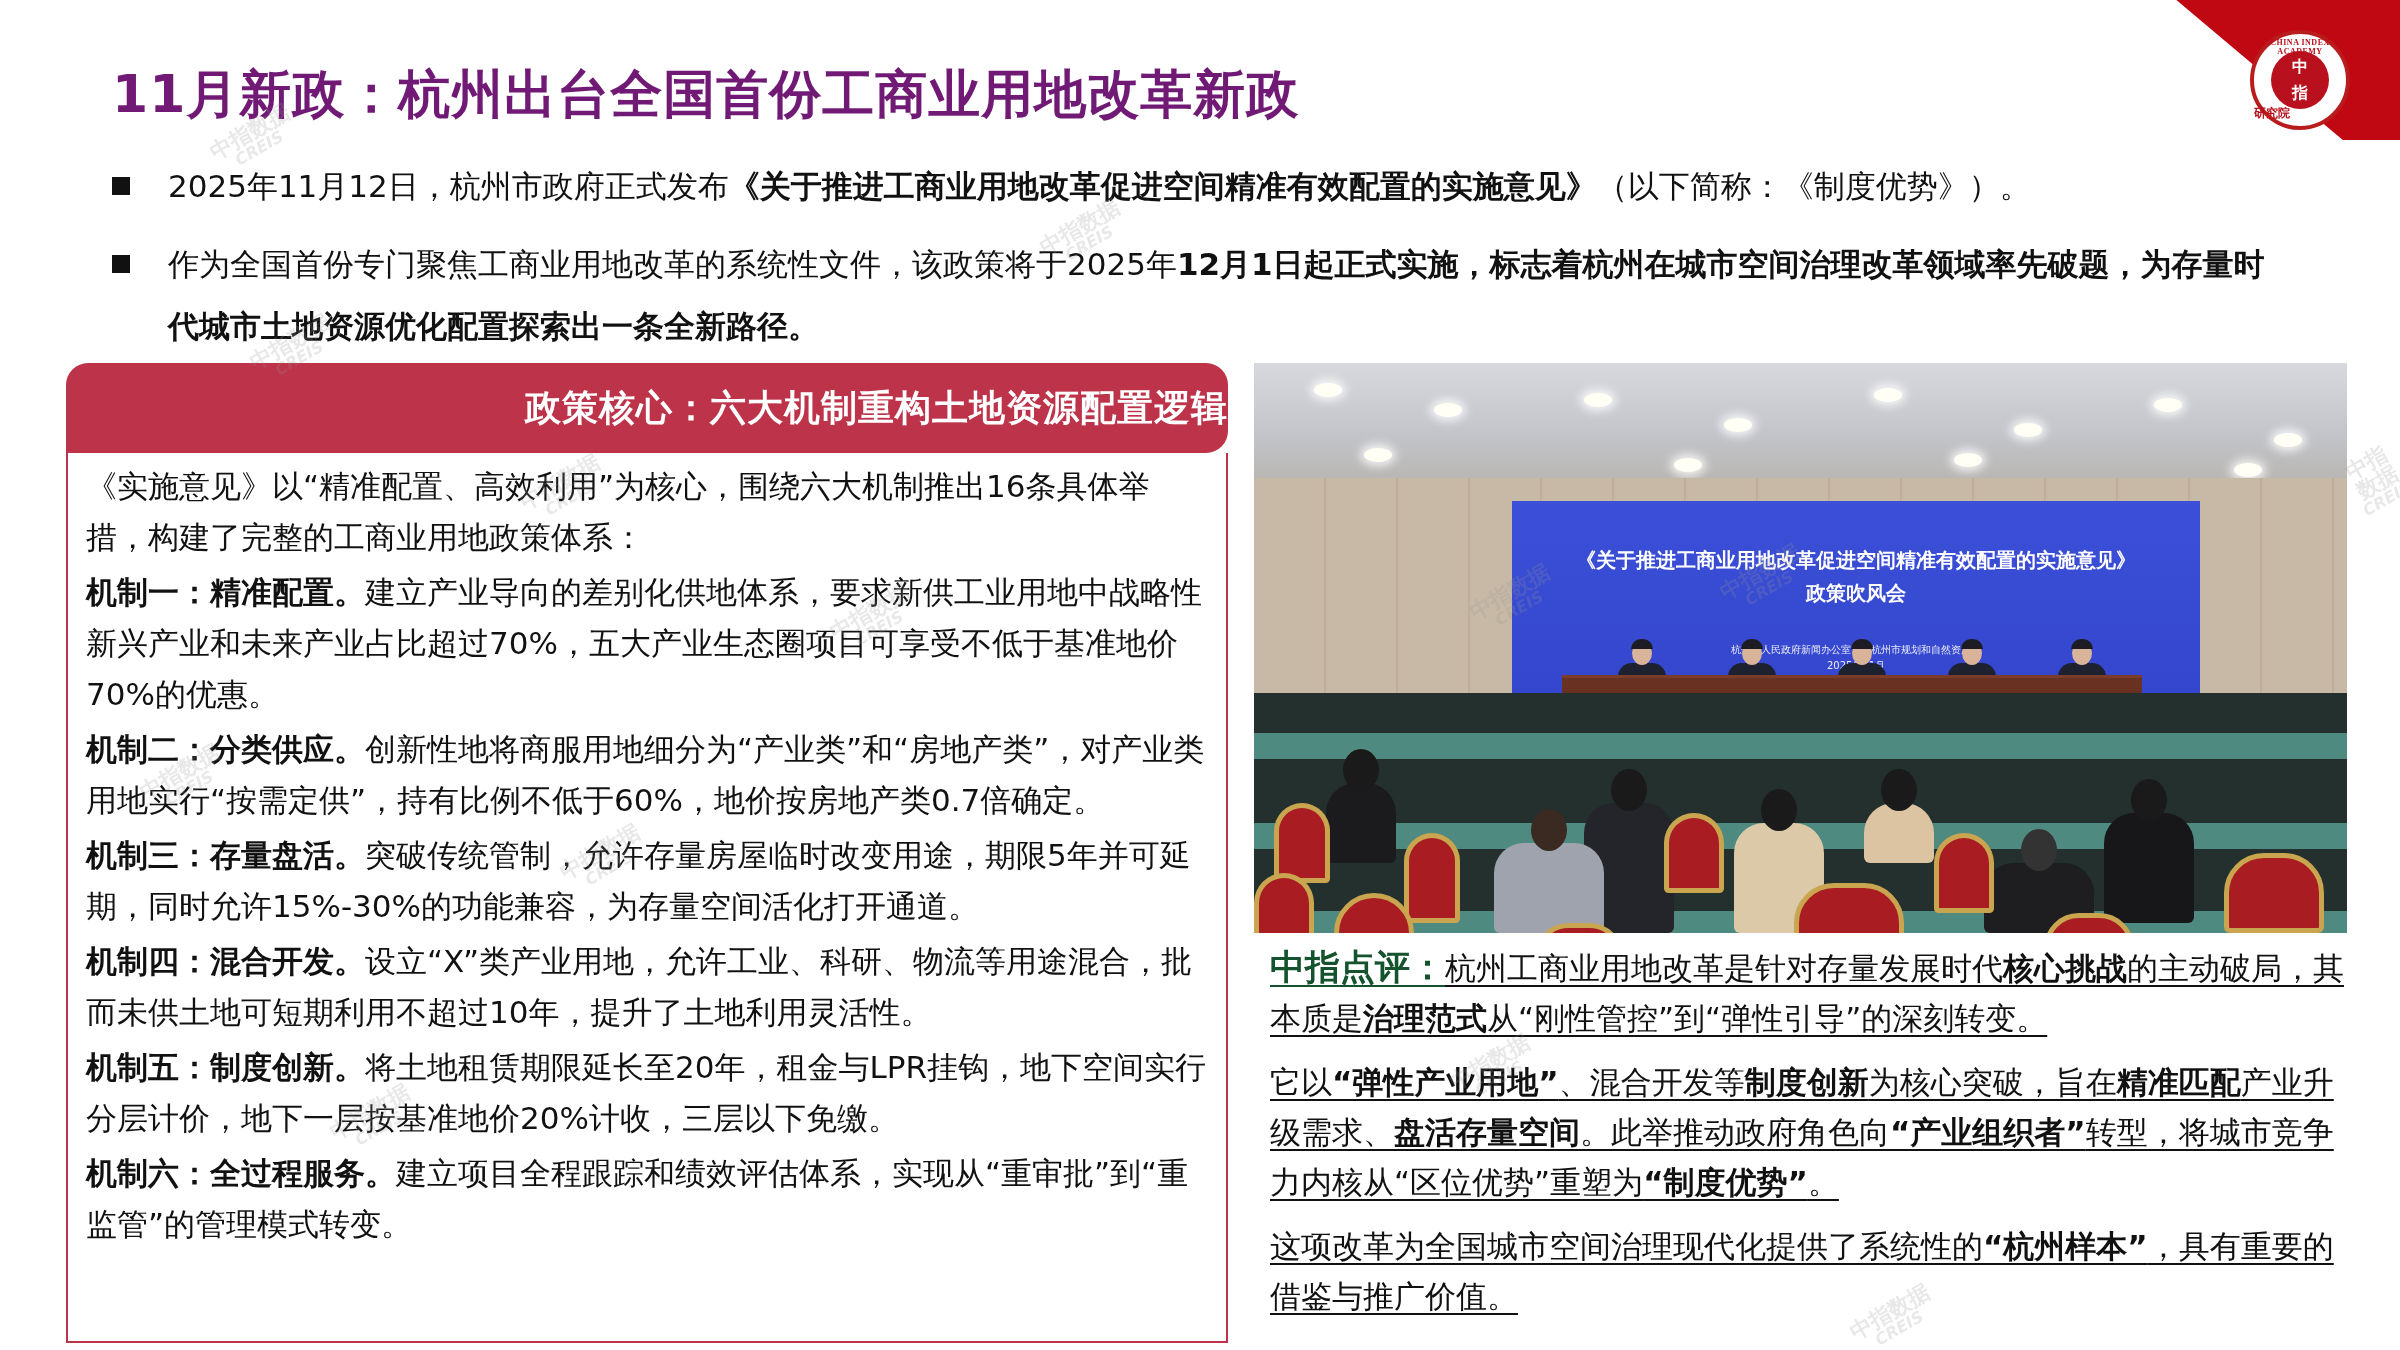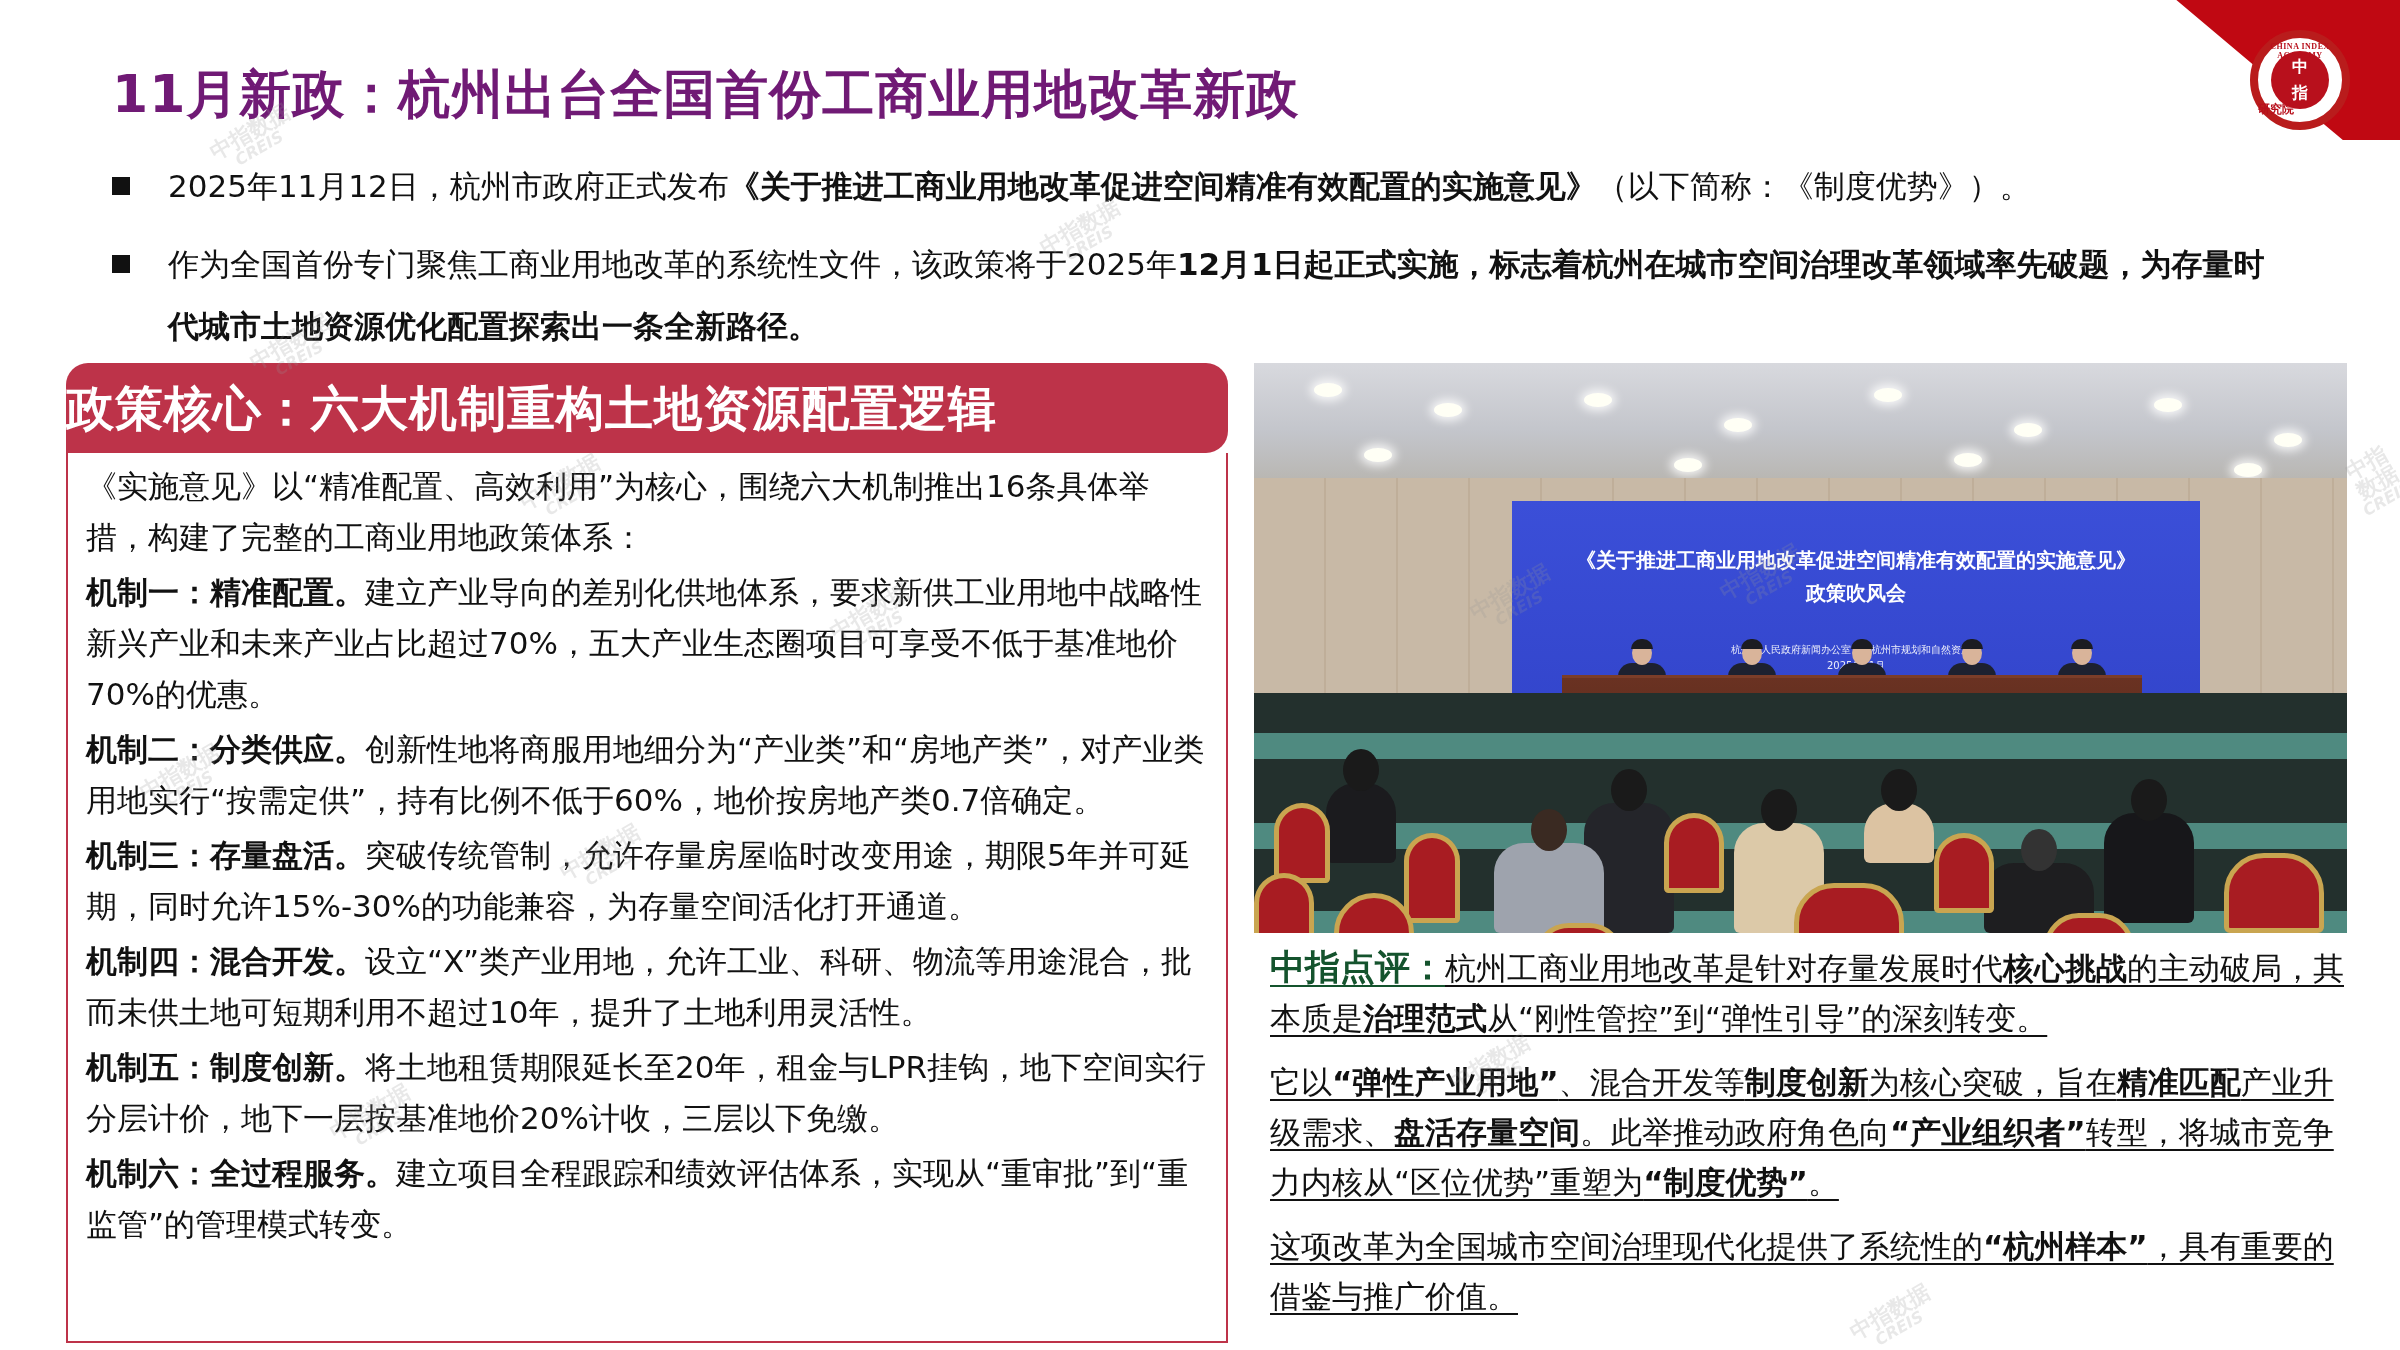--- a/index.html
+++ b/index.html
@@ -7,21 +7,21 @@
   body { position: relative; font-family: "DejaVu Sans", "Liberation Sans", sans-serif; color: #111; }
 
   
   .corner-band {
     position: absolute; right: 0; top: 0; width: 260px; height: 140px;
     background: #c00812;
     clip-path: polygon(14% 0, 100% 0, 100% 100%, 78% 100%);
   }
   .logo {
     position: absolute; right: 50px; top: 30px; width: 100px; height: 100px;
-    border-radius: 50%; background: #fff; border: 8px solid #b91c1c;
+    border-radius: 50%; background: #fff; border: 4px solid #b91c1c;
     display: flex; align-items: center; justify-content: center;
   }
   .logo-inner {
     width: 58px; height: 58px; border-radius: 50%; background: #b8101c;
     color: #fff; font-size: 16px; font-weight: bold; text-align: center; line-height: 26px;
     display: flex; flex-direction: column; align-items: center; justify-content: center;
   }
   .logo-ring-text {
     position: absolute; top: 4px; left: 0; right: 0; text-align: center;
     font-size: 8px; color: #b8101c; font-family: "Liberation Serif", serif; font-weight: bold;
@@ -46,21 +46,21 @@
   }
   .bullet .txt { flex: 1; }
   .b { font-weight: bold; }
 
   
   .panel {
     position: absolute; left: 66px; top: 363px; width: 1162px; height: 980px;
   }
   .panel-header {
     height: 90px; background: #bd3349; border-radius: 22px 22px 22px 0;
-    color: #fff; font-size: 48px; font-weight: bold; text-align: left; line-height: 90px;
+    color: #fff; font-size: 36px; font-weight: bold; text-align: right; line-height: 90px;
     letter-spacing: 1px;
   }
   .panel-body {
     border: 2px solid #bd3349; border-top: none; height: 890px; margin-top: 0;
     padding: 8px 16px 0 18px; font-size: 31px; line-height: 51px; color: #111;
   }
   .panel-intro { margin-bottom: 2px; }
   .mech { margin-top: 4px; }
   .mech .lead { font-weight: bold; }
 

